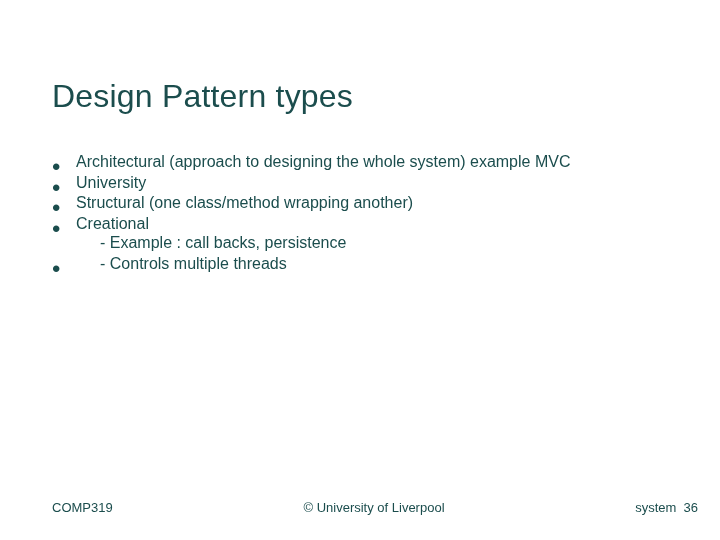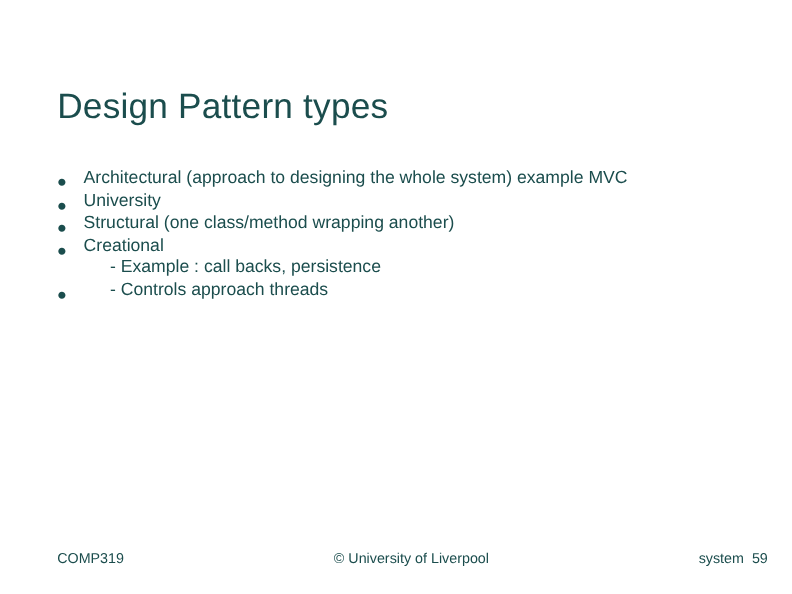--- a/index.html
+++ b/index.html
@@ -106,27 +106,27 @@
         <span>Structural (one class/method wrapping another)</span>
       </li>
       <li>
         <span>Creational</span>
         <div class="sub">
           <span class="dash">- Example : call backs, persistence</span>
         </div>
       </li>
       <li>
         <div class="sub">
-          <span class="dash">- Controls approach threads</span>
+          <span class="dash">- Controls multiple threads</span>
         </div>
       </li>
     </ul>
   </div>
 
   <div class="footer">
     <div class="left">COMP319</div>
     <div class="center">© University of Liverpool</div>
     <div class="right">
-      <span>system</span>&nbsp;&nbsp;<span>59</span>
+      <span>system</span>&nbsp;&nbsp;<span>36</span>
     </div>
   </div>
 
 </div>
 
 </body></html>

